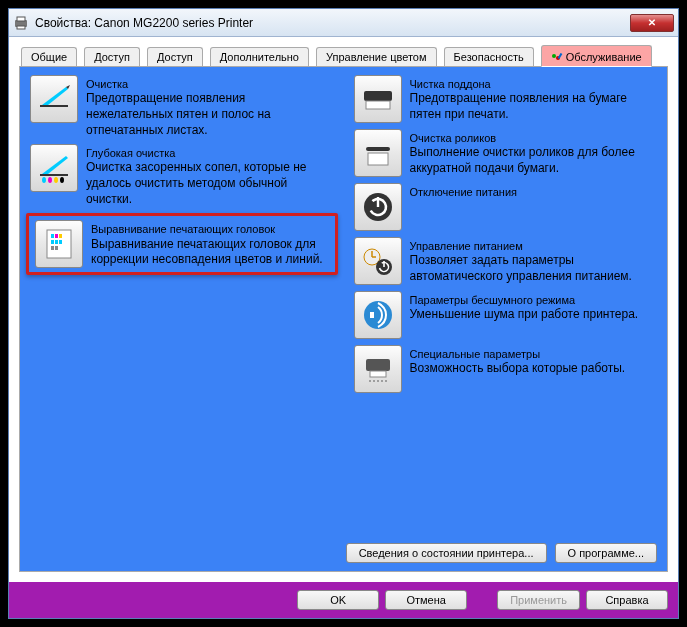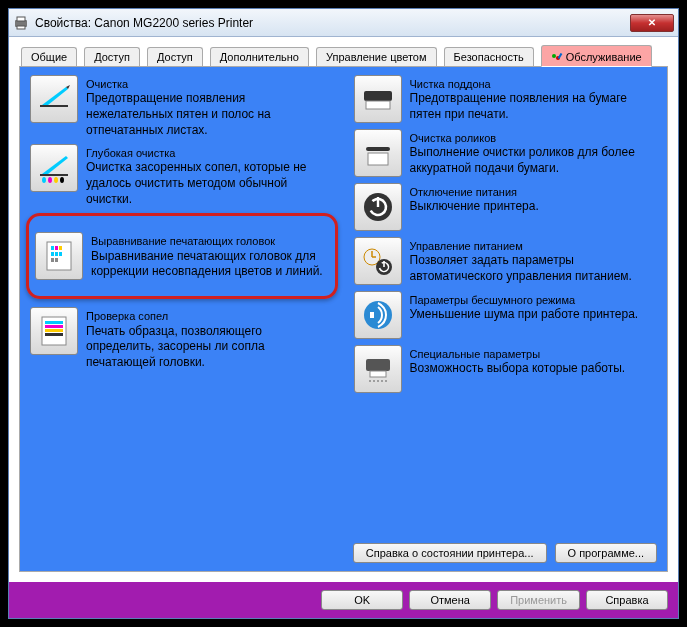--- a/index.html
+++ b/index.html
@@ -115,44 +115,44 @@
     border-radius: 3px;
     flex-shrink: 0;
     display: flex; align-items: center; justify-content: center;
     cursor: pointer;
   }
   .item-text { flex: 1; padding-top: 2px; }
   .item-title { font-size: 11px; color: #000; line-height: 1.3; }
   .item-desc { font-size: 12px; color: #000; line-height: 1.3; }
   .highlight {
     border: 3px solid #d02020;
-    border-radius: 14px;
+    border-radius: 2px;
     box-shadow: 0 2px 4px rgba(0,0,0,0.3);
-    padding: 16px 6px;
+    padding: 4px 6px;
     margin: 2px -4px 6px -4px;
     position: relative;
     top: -2px;
   }
   .bottom-row {
     display: flex;
     justify-content: flex-end;
     gap: 8px;
     padding-top: 8px;
   }
   .btn {
     padding: 3px 12px;
     min-width: 82px;
     border: 1px solid #888;
     background: linear-gradient(to bottom, #f8f8f8, #e0e0e0);
     border-radius: 3px;
     font-size: 11px;
     cursor: pointer;
     text-align: center;
   }
-  .btn.disabled { color: #999; }
+  .btn.disabled { color: #999; margin-left: 24px; }
   .footer {
     padding: 8px 10px;
     background: #a21caf;
     display: flex;
     justify-content: flex-end;
     gap: 6px;
   }
 </style>
 </head>
 <body>
@@ -241,35 +241,20 @@
                   <rect x="10" y="20" width="3" height="4" fill="#888"></rect>
                   <rect x="14" y="20" width="3" height="4" fill="#888"></rect>
                 </svg>
             </div>
             <div class="item-text">
               <div class="item-title">Выравнивание печатающих головок</div>
               <div class="item-desc">Выравнивание печатающих головок для коррекции несовпадения цветов и линий.</div>
             </div>
           </div>
 
-          <div class="item">
-            <div class="item-btn">
-              <svg width="36" height="36" viewBox="0 0 36 36">
-                  <rect x="6" y="4" width="24" height="28" fill="#fff" stroke="#888"></rect>
-                  <rect x="9" y="8" width="18" height="3" fill="#0cf"></rect>
-                  <rect x="9" y="12" width="18" height="3" fill="#e0c"></rect>
-                  <rect x="9" y="16" width="18" height="3" fill="#fc0"></rect>
-                  <rect x="9" y="20" width="18" height="3" fill="#333"></rect>
-                </svg>
-            </div>
-            <div class="item-text">
-              <div class="item-title">Проверка сопел</div>
-              <div class="item-desc">Печать образца, позволяющего определить, засорены ли сопла печатающей головки.</div>
-            </div>
-          </div>
 
         </div>
 
         <div class="col">
           <div class="item">
             <div class="item-btn">
               <svg width="36" height="36" viewBox="0 0 36 36">
                   <rect x="4" y="10" width="28" height="10" fill="#333" rx="2"></rect>
                   <rect x="6" y="20" width="24" height="8" fill="#fff" stroke="#888"></rect>
                 </svg>
@@ -296,21 +281,20 @@
           <div class="item">
             <div class="item-btn">
               <svg width="36" height="36" viewBox="0 0 36 36">
                   <circle cx="18" cy="18" r="14" fill="#333"></circle>
                   <circle cx="18" cy="18" r="8" fill="none" stroke="#fff" stroke-width="2.5" stroke-dasharray="38 10" transform="rotate(-120 18 18)"></circle>
                   <rect x="16.8" y="8" width="2.4" height="10" fill="#fff"></rect>
                 </svg>
             </div>
             <div class="item-text">
               <div class="item-title">Отключение питания</div>
-              <div class="item-desc">Выключение принтера.</div>
             </div>
           </div>
 
           <div class="item">
             <div class="item-btn">
               <svg width="36" height="36" viewBox="0 0 36 36">
                   <circle cx="12" cy="14" r="8" fill="#eee" stroke="#c80"></circle>
                   <line x1="12" y1="14" x2="12" y2="8" stroke="#c80" stroke-width="1.5"></line>
                   <line x1="12" y1="14" x2="16" y2="14" stroke="#c80" stroke-width="1.5"></line>
                   <circle cx="24" cy="24" r="8" fill="#333"></circle>
@@ -354,21 +338,21 @@
             <div class="item-text">
               <div class="item-title">Специальные параметры</div>
               <div class="item-desc">Возможность выбора которые работы.</div>
             </div>
           </div>
         </div>
 
       </div>
 
       <div class="bottom-row">
-        <div class="btn" style="min-width:180px">Справка о состоянии принтера...</div>
+        <div class="btn" style="min-width:180px">Сведения о состоянии принтера...</div>
         <div class="btn" style="min-width:100px">О программе...</div>
       </div>
     </div>
   </div>
 
   <div class="footer">
     <div class="btn">OK</div>
     <div class="btn">Отмена</div>
     <div class="btn disabled">Применить</div>
     <div class="btn">Справка</div>

